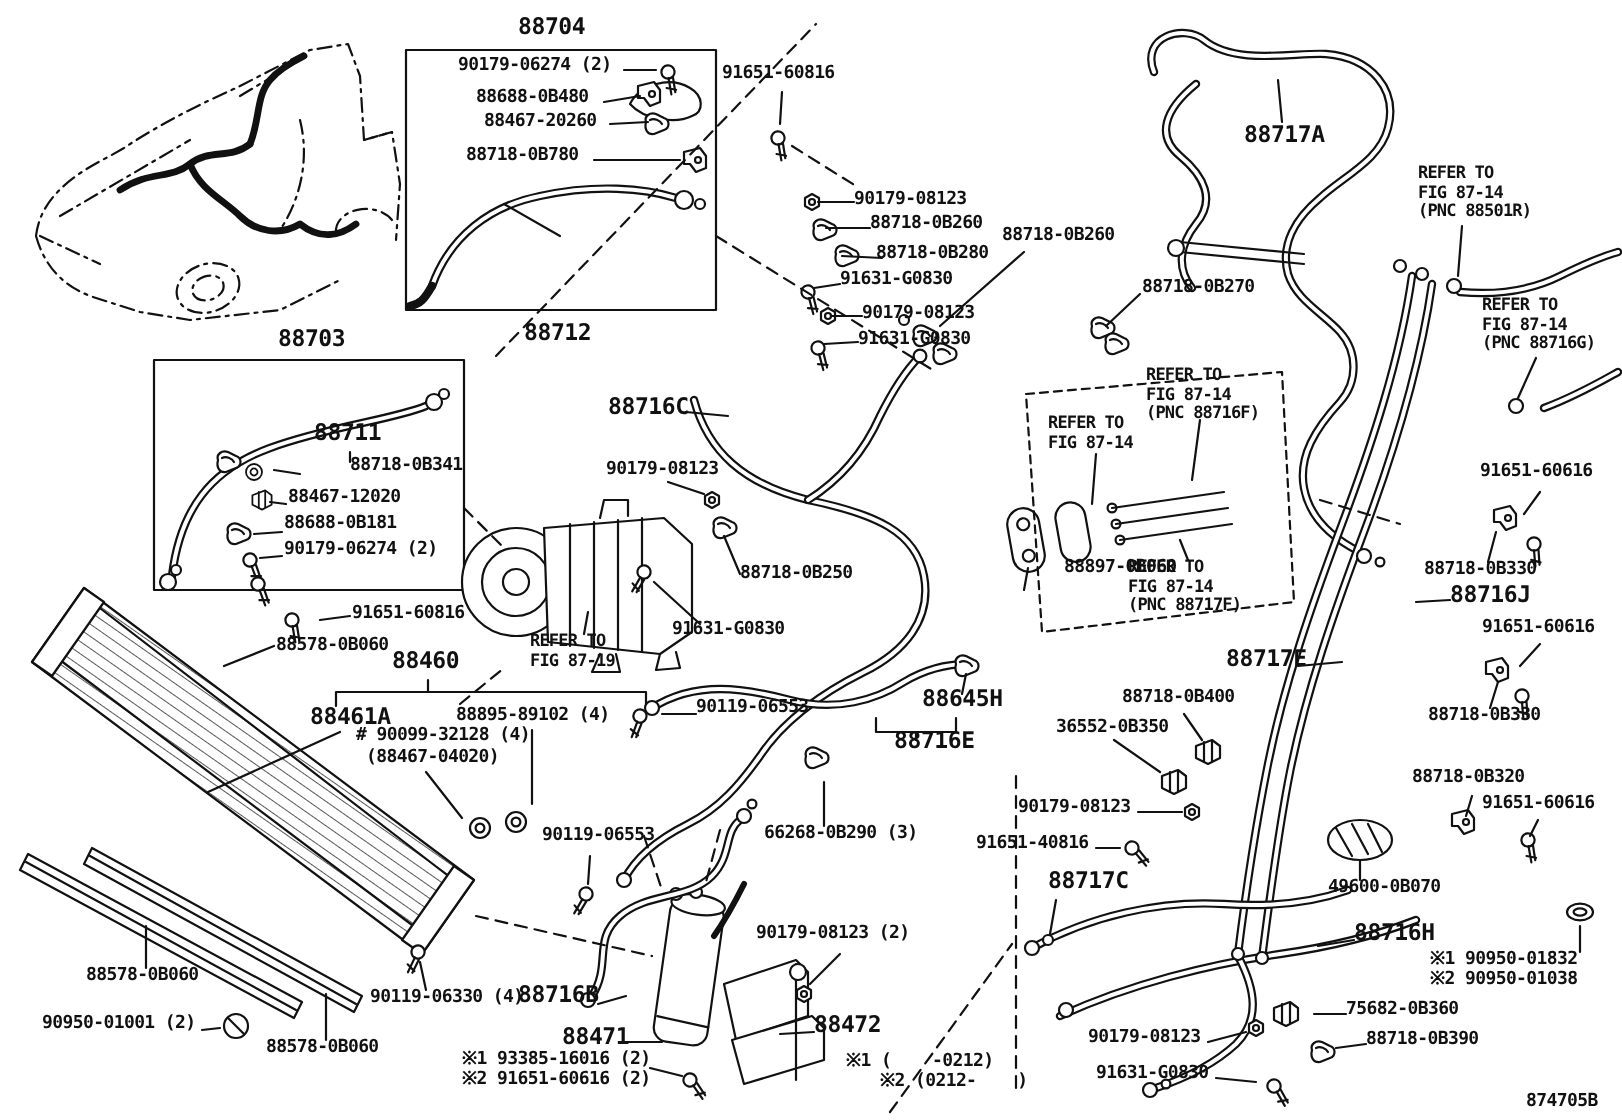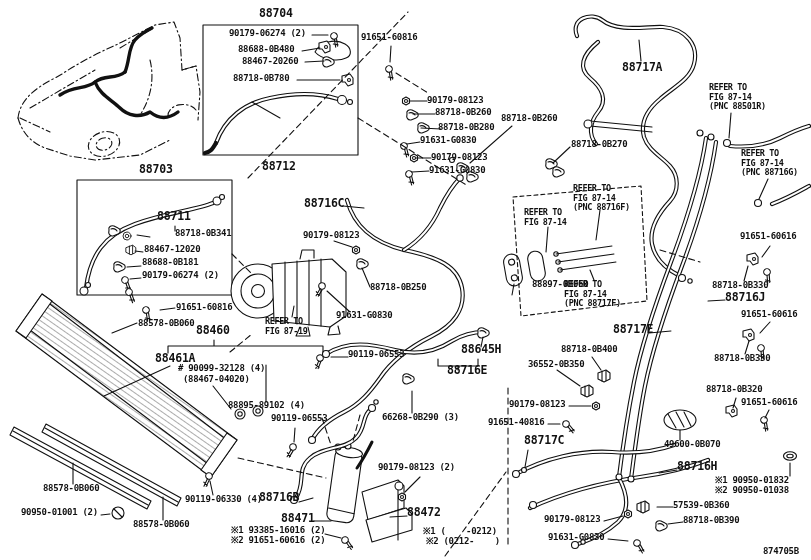--- a/index.html
+++ b/index.html
@@ -321,38 +321,38 @@
       <div class="lbl sm" style="left: 561px; top: 345px;">88718-0B400</div>
       <div class="lbl sm" style="left: 528px; top: 360px;">36552-0B350</div>
       <div class="lbl sm" style="left: 509px; top: 400px;">90179-08123</div>
       <div class="lbl sm" style="left: 488px; top: 418px;">91651-40816</div>
       <div class="lbl lg" style="left: 524px; top: 435px;">88717C</div>
       <div class="lbl sm" style="left: 664px; top: 440px;">49600-0B070</div>
       <div class="lbl lg" style="left: 677px; top: 461px;">88716H</div>
       <div class="lbl sm" style="left: 715px; top: 476px;">※1 90950-01832</div>
       <div class="lbl sm" style="left: 715px; top: 486px;">※2 90950-01038</div>
       <div class="lbl sm" style="left: 544px; top: 515px;">90179-08123</div>
-      <div class="lbl sm" style="left: 673px; top: 501px;">57539-0B360</div>
+      <div class="lbl sm" style="left: 673px; top: 501px;">75682-0B360</div>
       <div class="lbl sm" style="left: 683px; top: 516px;">88718-0B390</div>
       <div class="lbl sm" style="left: 548px; top: 533px;">91631-G0830</div>
       <div class="lbl sm" style="left: 378px; top: 463px;">90179-08123 (2)</div>
       <div class="lbl lg" style="left: 407px; top: 507px; text-align: center;">88472</div>
       <div class="lbl sm" style="left: 423px; top: 527px;">※1 (    -0212)</div>
-      <div class="lbl sm" style="left: 426px; top: 537px;">※2 (0212-    )</div>
+      <div class="lbl sm" style="left: 440px; top: 537px;">※2 (0212-    )</div>
       <div class="lbl lg" style="left: 281px; top: 513px;">88471</div>
       <div class="lbl sm" style="left: 231px; top: 526px;">※1 93385-16016 (2)</div>
       <div class="lbl sm" style="left: 231px; top: 536px;">※2 91651-60616 (2)</div>
       <div class="lbl sm" style="left: 43px; top: 484px;">88578-0B060</div>
       <div class="lbl sm" style="left: 21px; top: 508px;">90950-01001 (2)</div>
       <div class="lbl sm" style="left: 133px; top: 520px;">88578-0B060</div>
       <div class="lbl sm" style="left: 185px; top: 495px;">90119-06330 (4)</div>
       <div class="lbl lg" style="left: 259px; top: 492px;">88716B</div>
       <div class="lbl lg" style="left: 196px; top: 325px;">88460</div>
       <div class="lbl lg" style="left: 155px; top: 353px;">88461A</div>
-      <div class="lbl sm" style="left: 228px; top: 354px; margin-top: 47px;">88895-89102 (4)</div>
+      <div class="lbl sm" style="left: 228px; top: 354px;">88895-89102 (4)</div>
       <div class="lbl sm" style="left: 178px; top: 364px;"># 90099-32128 (4)</div>
       <div class="lbl sm" style="left: 183px; top: 375px;">(88467-04020)</div>
       <div class="lbl sm" style="left: 348px; top: 350px;">90119-06553</div>
       <div class="lbl sm" style="left: 382px; top: 413px;">66268-0B290 (3)</div>
       <div class="lbl sm" style="left: 271px; top: 414px;">90119-06553</div>
       <div class="lbl lg" style="left: 461px; top: 344px; text-align: center;">88645H</div>
       <div class="lbl lg" style="left: 447px; top: 365px;">88716E</div>
       <div class="lbl lg" style="left: 139px; top: 164px;">88703</div>
       <div class="lbl lg" style="left: 157px; top: 211px;">88711</div>
       <div class="lbl sm" style="left: 151px; top: 229px; margin-left: 24px;">88718-0B341</div>

